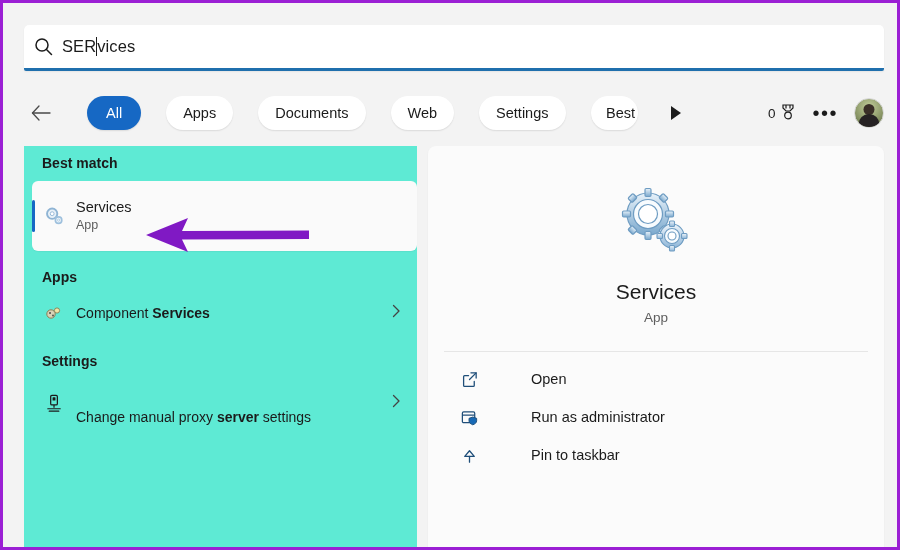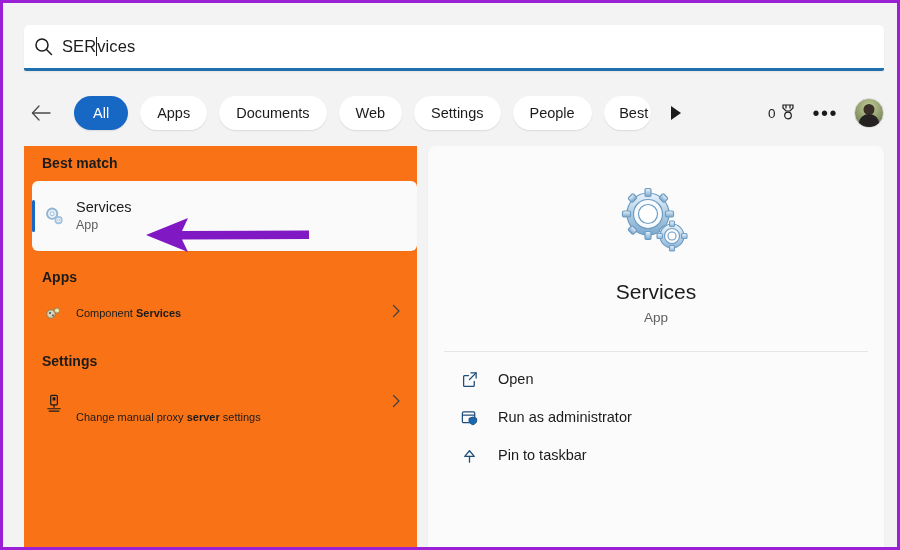--- a/index.html
+++ b/index.html
@@ -51,21 +51,21 @@
     vertical-align: middle;
   }
 
   
   .filterbar {
     position: absolute;
     left: 21px; top: 86px;
     width: 860px; height: 48px;
     display: flex;
     align-items: center;
-    gap: 12px;
+    gap: 25px;
   }
   .back-btn {
     width: 34px; height: 34px;
     display: flex; align-items: center; justify-content: center;
     color: #4a4a4a;
     flex: 0 0 auto;
     margin-right: 4px;
   }
   .pill {
     height: 34px;
@@ -115,21 +115,21 @@
   .avatar .body {
     position: absolute; left: 50%; bottom: 0; transform: translateX(-50%);
     width: 21px; height: 13px; border-radius: 11px 11px 0 0; background: #262223;
   }
 
   
   .left-panel {
     position: absolute;
     left: 21px; top: 143px;
     width: 393px; height: 404px;
-    background: #f97316;
+    background: #5eead4;
   }
   .section-head {
     font-size: 14px; font-weight: bold; color: #1b1b1b;
     padding: 9px 0 6px 18px;
   }
   .best-card {
     margin: 4px 0 0 8px;
     width: 385px; height: 70px;
     background: #fafafa;
     border-radius: 6px;
@@ -150,21 +150,21 @@
   .row-title { font-size: 14.5px; color: #1b1b1b; line-height: 19px; }
   .row-sub { font-size: 12.5px; color: #5e5e5e; line-height: 17px; }
   .res-row {
     margin-left: 8px;
     width: 385px; height: 44px;
     display: flex; align-items: center;
     border-radius: 5px;
     position: relative;
   }
   .res-row.tall { height: 56px; }
-  .res-label { font-size: 11px; color: #1b1b1b; line-height: 19px; }
+  .res-label { font-size: 14px; color: #1b1b1b; line-height: 19px; }
   .res-label b { font-weight: bold; }
   .chev {
     position: absolute; right: 16px; top: 50%; transform: translateY(-50%);
     color: #444;
   }
 
   
   .right-panel {
     position: absolute;
     left: 425px; top: 143px;
@@ -182,20 +182,21 @@
   .divider {
     width: 424px; height: 1px; background: #e6e6e6;
     margin: 26px auto 0 auto;
   }
   .action-list { padding-top: 8px; }
   .action-row {
     height: 38px;
     display: flex; align-items: center;
     padding-left: 32px;
     border-radius: 5px;
+    gap: 33px;
   }
   .action-icon {
     width: 38px; min-width: 38px;
     display: flex; align-items: center; color: #1f3a5f;
   }
   .action-label { font-size: 14.5px; color: #1b1b1b; }
 
   
   .anno-arrow {
     position: absolute;
@@ -229,21 +230,20 @@
         <line x1="2.5" y1="9" x2="20" y2="9" stroke-linecap="round"></line>
         <polyline points="9,2 2.5,9 9,16" stroke-linecap="round" stroke-linejoin="round"></polyline>
       </svg>
     </span>
 
     <div class="pill active">All</div>
     <div class="pill">Apps</div>
     <div class="pill">Documents</div>
     <div class="pill">Web</div>
     <div class="pill">Settings</div>
-    <div class="pill">People</div>
     <div class="pill clipped">Best</div>
 
     <span class="scroll-right">
       <span class="tri-right"></span>
     </span>
 
     <div class="filter-right">
       <span class="rewards">
         <span>0</span>
         <span>

